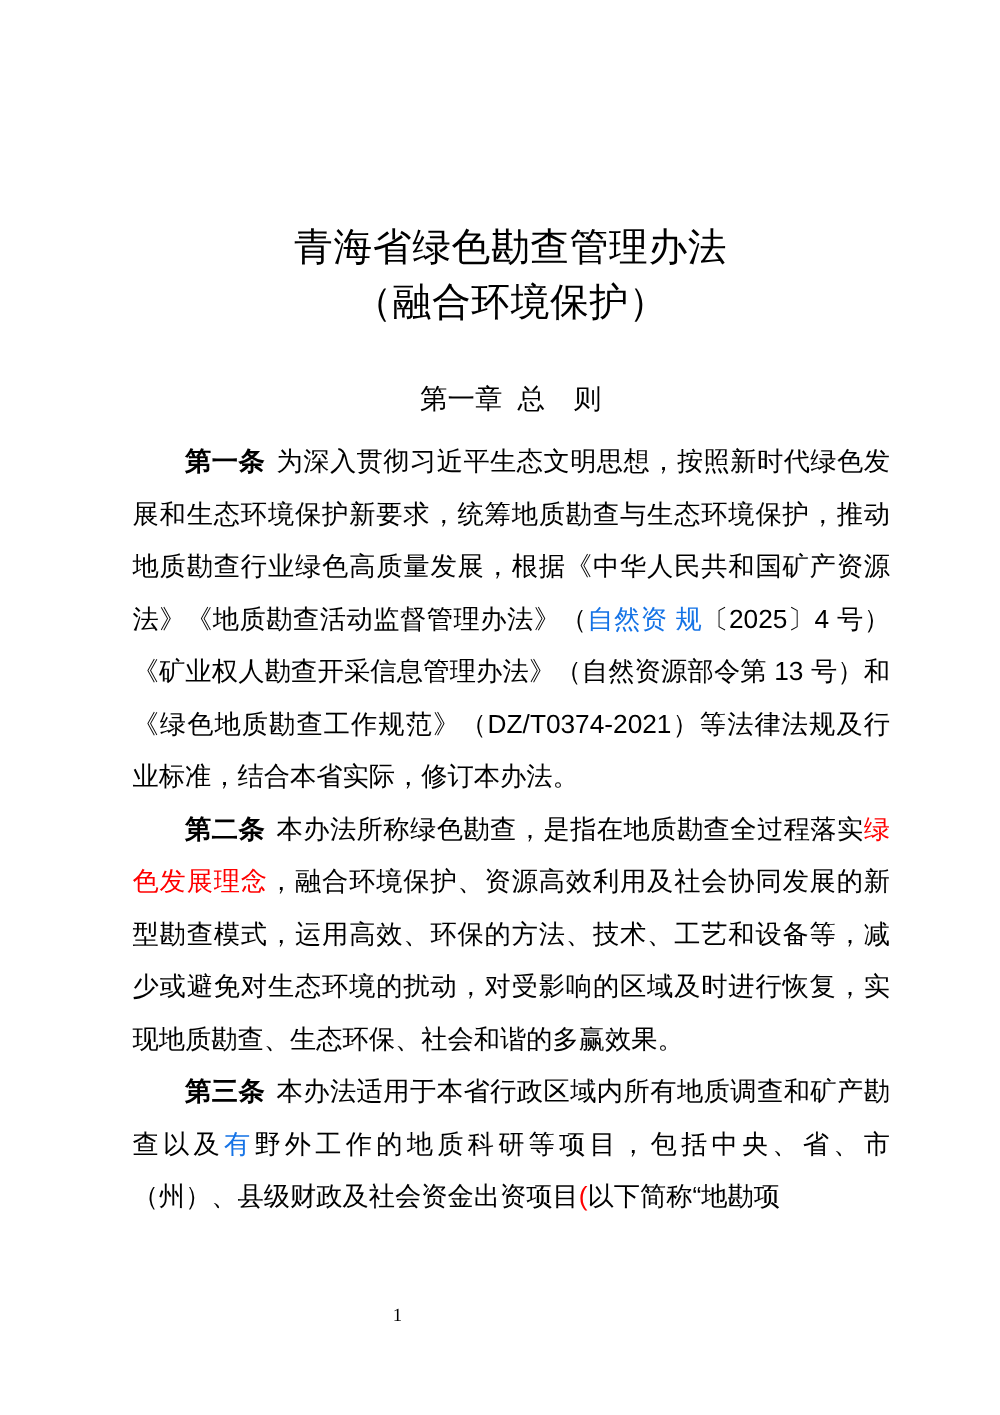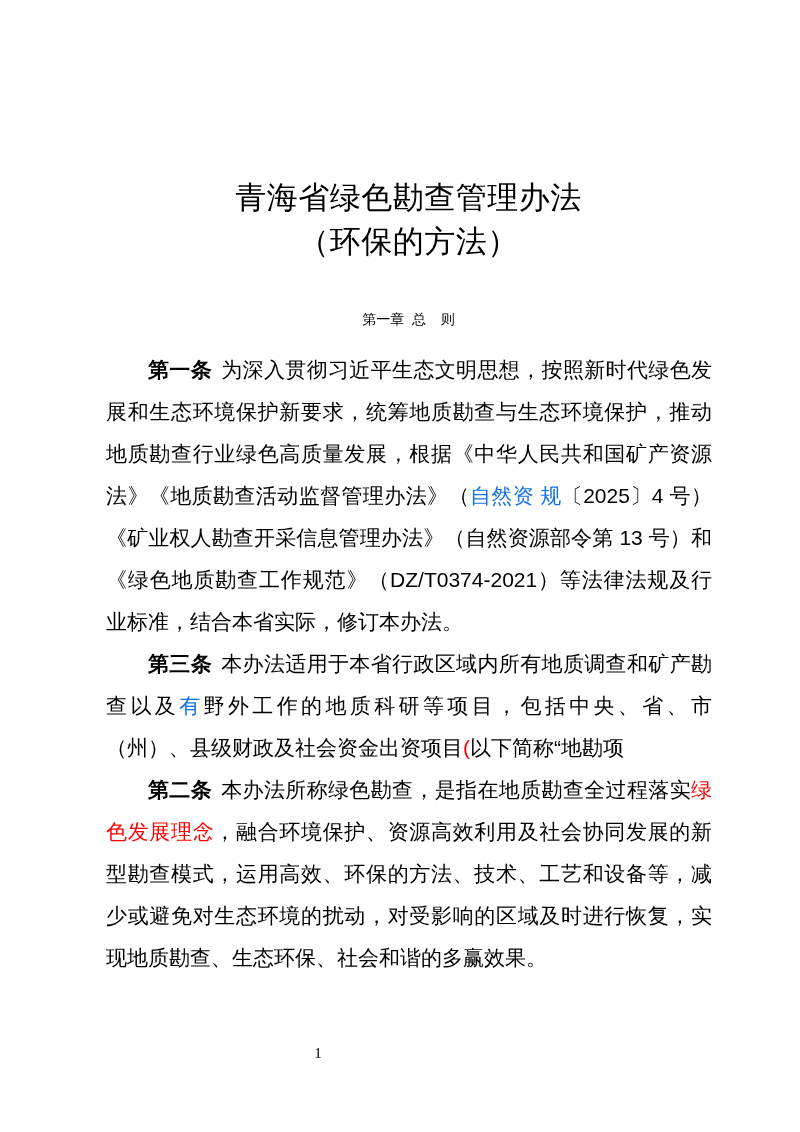--- a/index.html
+++ b/index.html
@@ -40,21 +40,21 @@
     display: block;
   }
 
   
   .chapter-heading {
     position: absolute;
     left: 98px;
     top: 303px;
     width: 605px;
     text-align: center;
-    font-size: 14px;
+    font-size: 22px;
     line-height: 32px;
     color: #000;
   }
   .chapter-heading .gap { display: inline-block; width: 0.55em; }
   .chapter-heading .gap-wide { display: inline-block; width: 1.05em; }
 
   
   .body-col {
     position: absolute;
     left: 98px;
@@ -102,32 +102,32 @@
     color: #000;
   }
 </style>
 </head>
 <body>
 
 <div class="page">
 
   <div class="doc-title">
     <span>青海省绿色勘查管理办法</span>
-    <span class="line2">（环保的方法）</span>
+    <span class="line2">（融合环境保护）</span>
   </div>
 
   <div class="chapter-heading">
     <span>第一章</span><span class="gap"></span><span>总</span><span class="gap-wide"></span><span>则</span>
   </div>
 
   <div class="body-col">
 
     <p class="para indent"><span class="art-label">第一条</span><span class="sp"></span><span>为深入贯彻习近平生态文明思想，按照新时代绿色发展和生态环境保护新要求，统筹地质勘查与生态环境保护，推动地质勘查行业绿色高质量发展，根据《中华人民共和国矿产资源法》《地质勘查活动监督管理办法》（</span><span class="blue">自然资 规</span><span>〔2025〕4 号）《矿业权人勘查开采信息管理办法》（自然资源部令第 13 号）和《绿色地质勘查工作规范》（DZ/T0374-2021）等法律法规及行业标准，结合本省实际，修订本办法。</span></p>
 
+    <p class="para indent"><span class="art-label">第二条</span><span class="sp"></span><span>本办法所称绿色勘查，是指在地质勘查全过程落实</span><span class="red">绿色发展理念</span><span>，融合环境保护、资源高效利用及社会协同发展的新型勘查模式，运用高效、环保的方法、技术、工艺和设备等，减少或避免对生态环境的扰动，对受影响的区域及时进行恢复，实现地质勘查、生态环保、社会和谐的多赢效果。</span></p>
+
     <p class="para indent"><span class="art-label">第三条</span><span class="sp"></span><span>本办法适用于本省行政区域内所有地质调查和矿产勘查以及</span><span class="blue">有</span><span>野外工作的地质科研等项目，包括中央、省、市（州）、县级财政及社会资金出资项目</span><span class="red">(</span><span>以下简称“地勘项</span></p>
-
-    <p class="para indent"><span class="art-label">第二条</span><span class="sp"></span><span>本办法所称绿色勘查，是指在地质勘查全过程落实</span><span class="red">绿色发展理念</span><span>，融合环境保护、资源高效利用及社会协同发展的新型勘查模式，运用高效、环保的方法、技术、工艺和设备等，减少或避免对生态环境的扰动，对受影响的区域及时进行恢复，实现地质勘查、生态环保、社会和谐的多赢效果。</span></p>
 
   </div>
 
   <div class="page-number">1</div>
 
 </div>
 
 </body></html>

